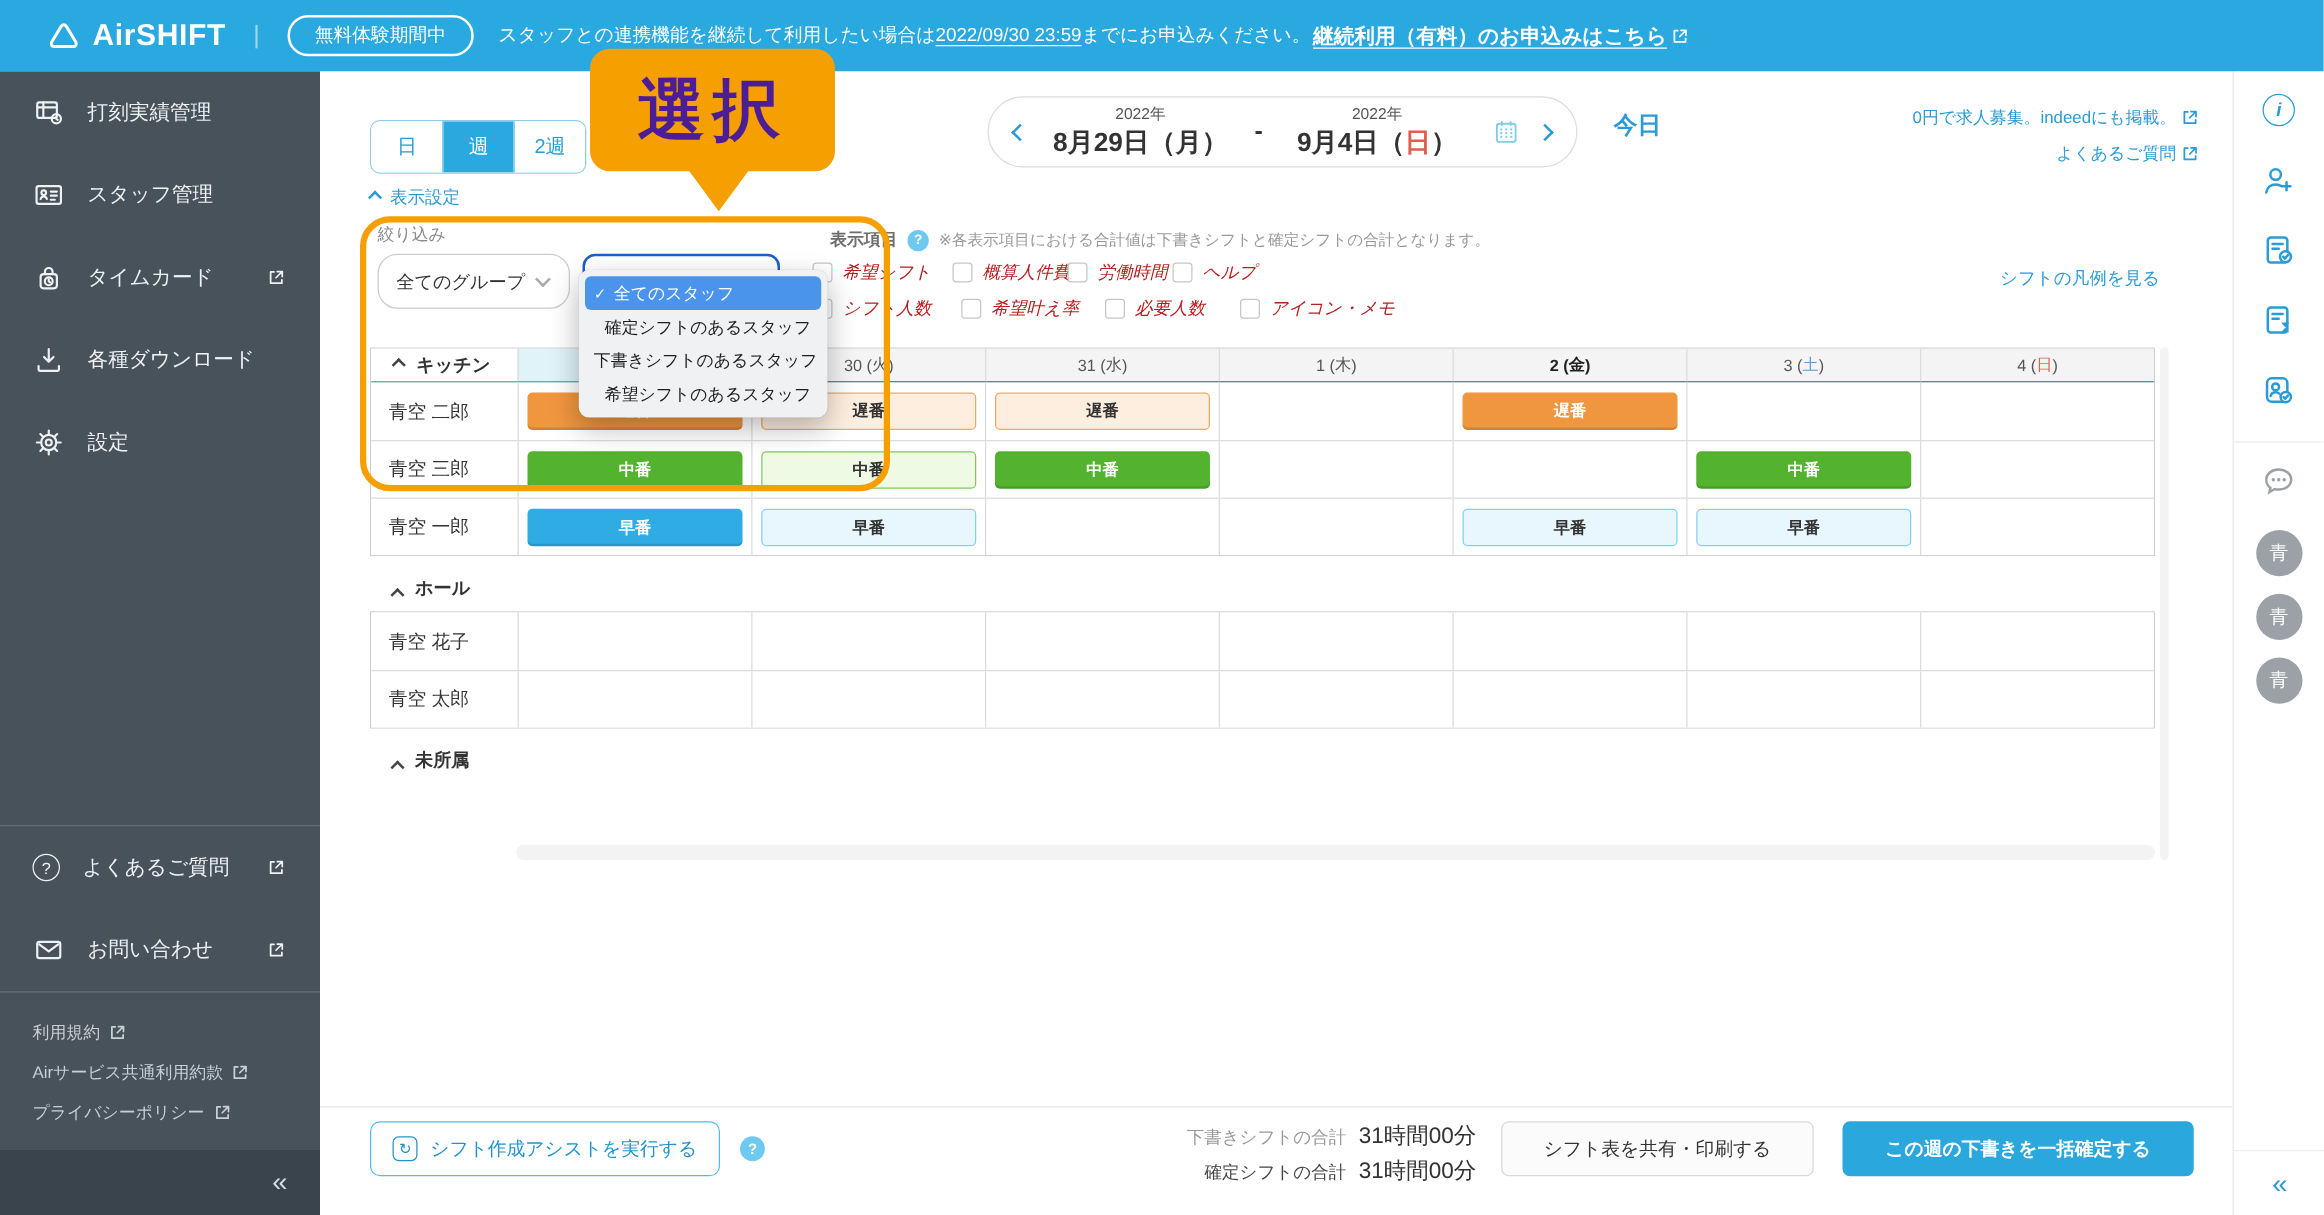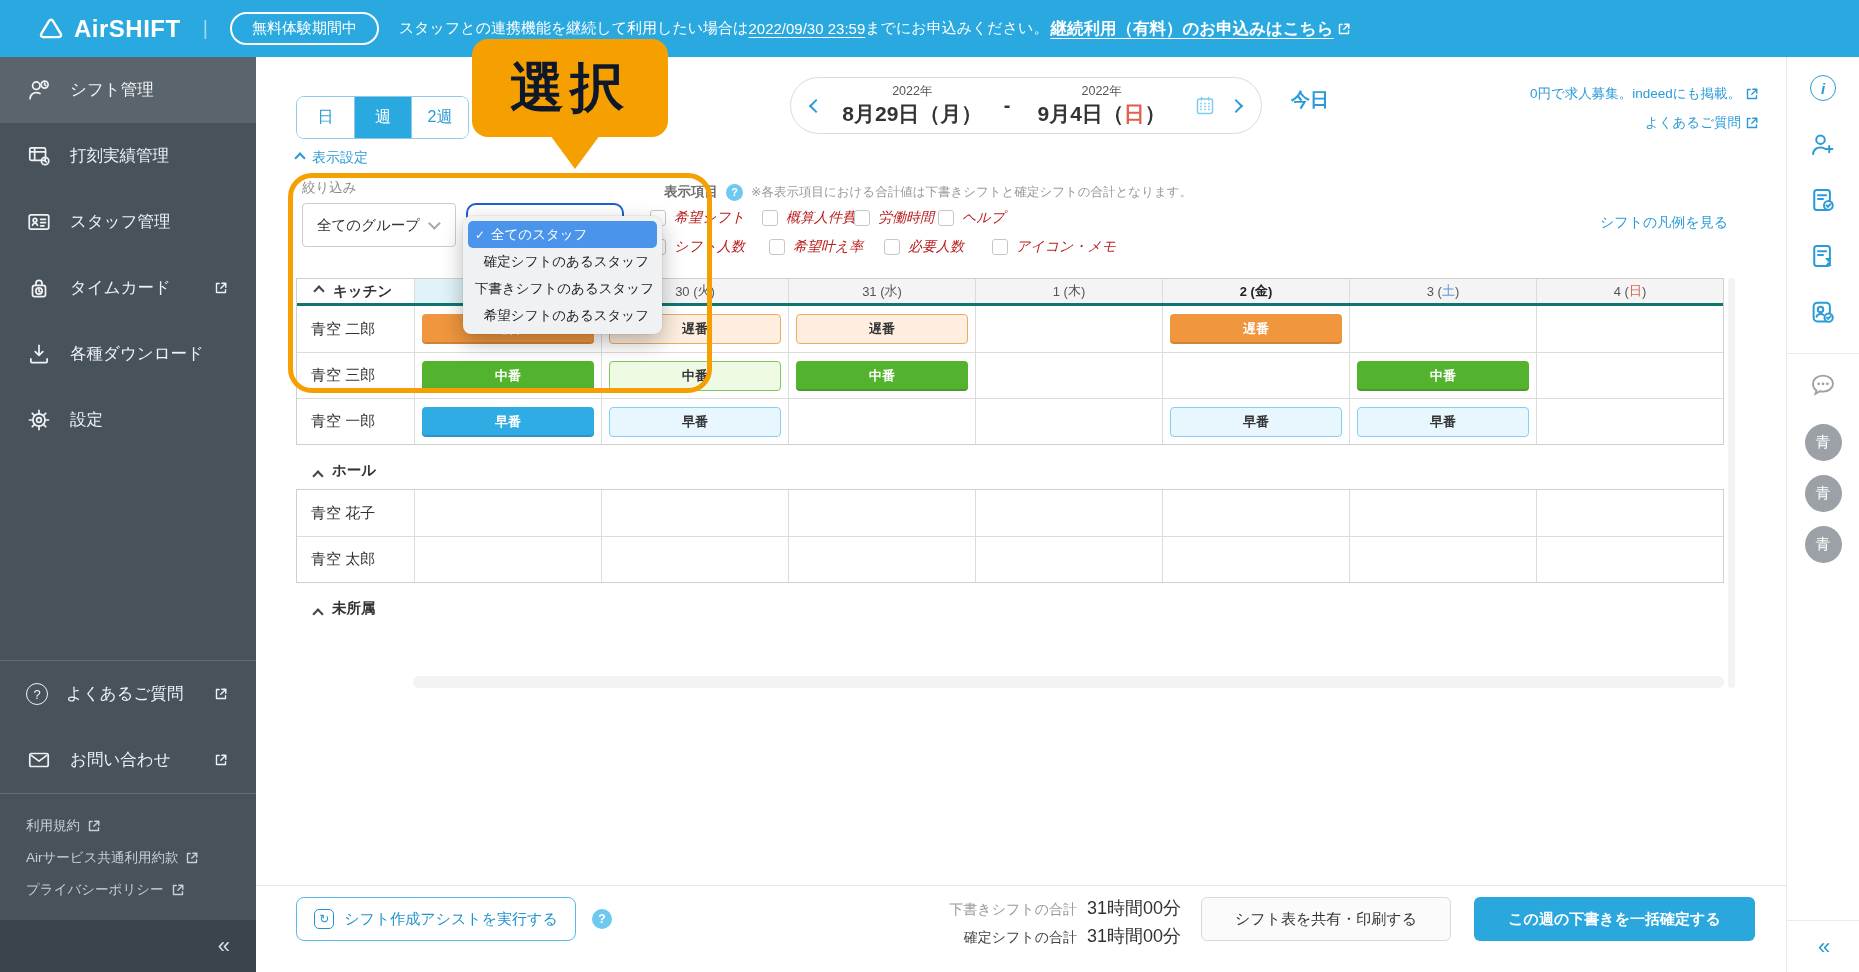--- a/index.html
+++ b/index.html
@@ -57,21 +57,21 @@
   
   .main{position:absolute;left:256px;top:57px;right:73px;bottom:0;background:#fff;}
 
   .view-tabs{position:absolute;left:40px;top:39px;display:flex;border:1px solid #8FCBE8;border-radius:8px;overflow:hidden;z-index:10;}
   .vtab{width:57px;height:41px;display:flex;align-items:center;justify-content:center;font-size:16px;color:var(--blue-link);background:#fff;cursor:pointer;border-left:1px solid #8FCBE8;}
   .vtab:first-child{border-left:none;}
   .vtab.active{background:var(--cyan);color:#fff;}
 
   .callout-box{position:absolute;left:216px;top:-18px;width:196px;height:98px;background:var(--orange);
     border-radius:16px;display:flex;align-items:center;justify-content:center;z-index:70;}
-  .callout-box span{font-size:54px;font-weight:900;color:#0f172a;letter-spacing:6px;}
+  .callout-box span{font-size:54px;font-weight:900;color:#4c1d95;letter-spacing:6px;}
   .callout-tip{position:absolute;left:294px;top:78px;width:0;height:0;border-left:25px solid transparent;
     border-right:25px solid transparent;border-top:34px solid var(--orange);z-index:70;}
 
   .date-nav{position:absolute;left:534px;top:20px;width:472px;height:57px;border:1px solid #DBDBDB;border-radius:29px;
     display:flex;align-items:center;padding:0 20px;gap:14px;background:#fff;}
   .chev{width:10px;height:10px;border-left:2.5px solid var(--blue-link);border-bottom:2.5px solid var(--blue-link);display:inline-block;cursor:pointer;}
   .chev.left{transform:rotate(45deg);}
   .chev.right{transform:rotate(-135deg);}
   .chev.up{transform:rotate(135deg);border-color:var(--blue-link);width:8px;height:8px;border-width:2px;}
   .chev.up.dark{border-color:#444;}
@@ -87,21 +87,21 @@
   .top-links{position:absolute;right:28px;top:22px;text-align:right;font-size:13.5px;color:var(--blue-link);line-height:29px;}
   .top-links div{cursor:pointer;display:flex;justify-content:flex-end;align-items:center;gap:5px;}
 
   .settings-toggle{position:absolute;left:40px;top:92px;display:flex;align-items:center;gap:8px;
     color:var(--blue-link);font-size:14px;cursor:pointer;}
 
   .ring{position:absolute;left:32px;top:116px;width:424px;height:220px;border:5px solid var(--orange);
     border-radius:24px;z-index:40;pointer-events:none;}
 
   .filter-label{position:absolute;left:46px;top:122px;font-size:13.5px;color:#8A8A8A;}
-  .select-box{position:absolute;height:44px;border:1px solid #CCC;border-radius:4px;background:#fff;
+  .select-box{position:absolute;height:44px;border:1px solid #CCC;border-radius:16px;background:#fff;
     display:flex;align-items:center;padding:0 14px;font-size:14.5px;color:#333;cursor:pointer;}
   .group-select{left:46px;top:146px;width:154px;}
   .sel-caret{margin-left:auto;width:9px;height:9px;border-left:2px solid #AAA;border-bottom:2px solid #AAA;transform:rotate(-45deg) translateY(-3px);}
   .staff-select{position:absolute;left:210px;top:146px;width:158px;height:44px;border:2.5px solid var(--focus-blue);
     border-radius:10px;background:#fff;z-index:42;cursor:pointer;}
 
   .menu{position:absolute;left:207px;top:159px;width:199px;background:#F0F1F2;border-radius:8px;
     box-shadow:0 8px 22px rgba(0,0,0,.28),0 0 0 .5px rgba(0,0,0,.08);padding:5px;z-index:50;}
   .menu-item{height:27px;display:flex;align-items:center;font-size:13.5px;color:#1d1d1f;border-radius:5px;
     padding:0 8px 0 7px;cursor:pointer;white-space:nowrap;}
@@ -117,21 +117,21 @@
   .cb{position:absolute;display:flex;align-items:center;gap:8px;font-size:14px;color:#b91c1c;cursor:pointer;white-space:nowrap;font-style:italic;}
   .cb .box{width:16px;height:16px;border:1px solid #C6C6C6;border-radius:3px;background:#fff;}
   .cb11{left:394px;top:152px;} .cb12{left:506px;top:152px;} .cb13{left:598px;top:152px;} .cb14{left:682px;top:152px;}
   .cb21{left:394px;top:181px;} .cb22{left:513px;top:181px;} .cb23{left:628px;top:181px;} .cb24{left:736px;top:181px;}
 
   .legend-link{position:absolute;right:58px;top:157px;font-size:14px;color:var(--blue-link);cursor:pointer;}
 
   
   .schedule{position:absolute;left:40px;top:221px;width:1428px;z-index:5;}
   .rows-block{border:1px solid var(--bd-dark);}
-  .sched-header-row{display:flex;height:27px;background:#F4F4F4;border-bottom:3px solid #0f766e;}
+  .sched-header-row{display:flex;height:27px;background:#F4F4F4;border-bottom:1px solid #0f766e;}
   .group-label-cell{width:117px;display:flex;align-items:center;gap:10px;padding-left:18px;background:#fff;
     font-size:14.5px;font-weight:bold;color:#333;}
   .day-header-cell{flex:1;display:flex;align-items:center;justify-content:center;font-size:13px;color:#555;
     border-left:1px solid var(--bd);}
   .day-header-cell.hl{background:#DFF3F8;}
   .day-header-cell.today{font-weight:bold;color:#222;}
   .group-label-row{height:44px;display:flex;align-items:flex-end;padding:0 0 9px 18px;gap:10px;
     font-size:14.5px;font-weight:bold;color:#333;background:#fff;}
   .staff-row{display:flex;height:46px;background:#fff;}
   .staff-row + .staff-row{border-top:1px solid var(--bd);}
@@ -192,29 +192,20 @@
             <svg width="12" height="12" viewBox="0 0 12 12" fill="none" stroke="currentColor" stroke-width="1.4" stroke-linecap="round" stroke-linejoin="round">
               <path d="M4.2 1.5H1.5v9h9V7.8"></path>
               <path d="M6.8 1.2h4v4M10.6 1.4L5.8 6.2"></path>
             </svg>
           </span>
         </span>
     </div>
   </header>
 
   <aside class="sidebar">
-    <div class="nav-item active">
-      <svg width="26" height="26" viewBox="0 0 24 24" fill="none" stroke="#EFF2F4" stroke-width="1.6" stroke-linecap="round">
-          <circle cx="9.5" cy="8" r="3.4"></circle>
-          <path d="M3.8 20c0-3.4 2.7-5.6 5.7-5.6 1.2 0 2.4.3 3.4.9"></path>
-          <circle cx="17.2" cy="7" r="3.2"></circle>
-          <path d="M17.2 5.6V7l1.1.9"></path>
-        </svg>
-      <span>シフト管理</span>
-    </div>
     <div class="nav-item">
       <svg width="26" height="26" viewBox="0 0 24 24" fill="none" stroke="#EFF2F4" stroke-width="1.6" stroke-linecap="round">
           <rect x="3.5" y="4.5" width="14.5" height="11.5" rx="1.5"></rect>
           <path d="M3.5 8.2h14.5M8 4.5V16"></path>
           <circle cx="17.6" cy="16.6" r="3.4"></circle>
           <path d="M17.6 15.2v1.4l1 .8"></path>
         </svg>
       <span>打刻実績管理</span>
     </div>
     <div class="nav-item">

